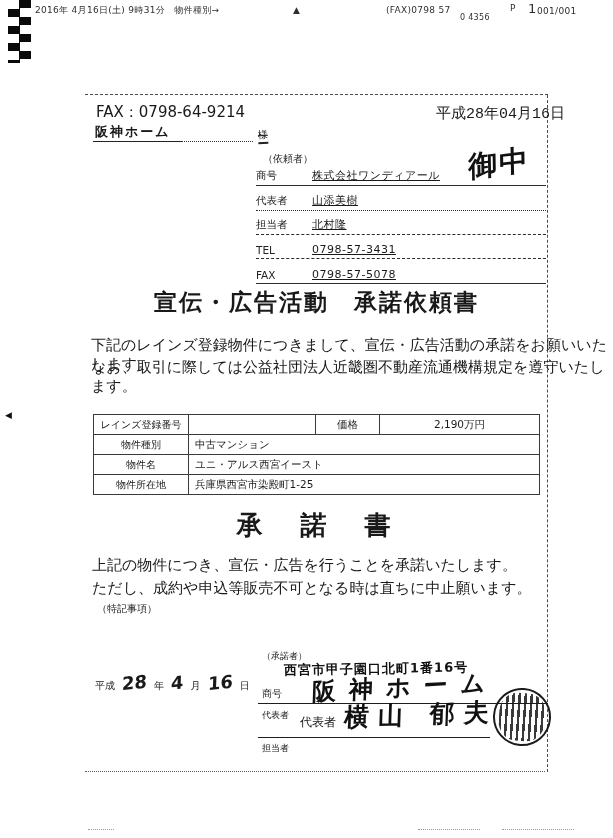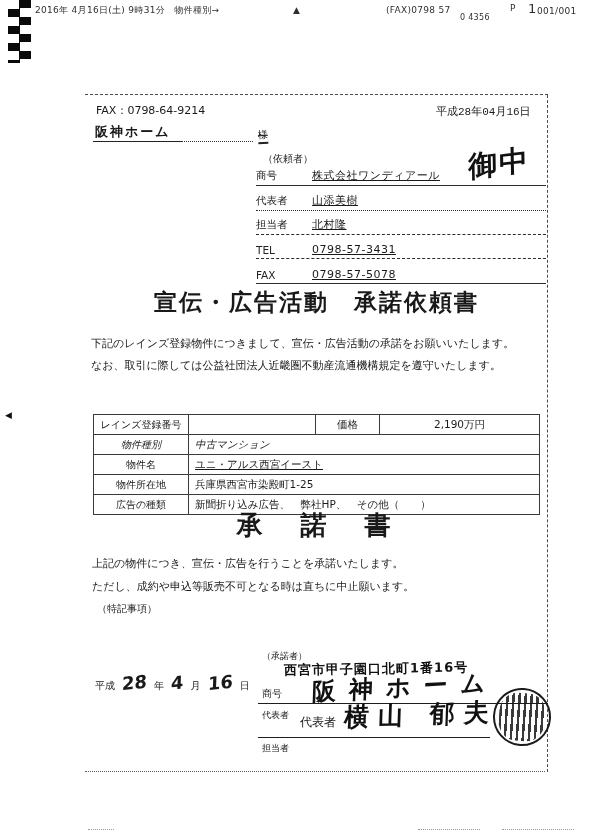--- a/index.html
+++ b/index.html
@@ -14,21 +14,21 @@
     background-size: 23px 17px; }
 
   .faxhdr { font-size:9px; color:#2e2e2e; letter-spacing:0.3px; }
   .sup { position:relative; top:-3px; font-size:8px; }
   .big1 { font-size:13px; }
 
   .doc-top-line { left:85px; top:94px; width:463px; border-top:1px dashed #4a4a4a; }
   .doc-right-line { left:547px; top:95px; height:677px; border-left:1px dashed #4a4a4a; }
   .doc-bottom-line { left:85px; top:771px; width:460px; border-top:1px dotted #5a5a5a; }
 
-  .t11 { font-size:11px; }
+  .t11 { font-size:15px; }
   .t10 { font-size:10px; }
   .t9 { font-size:9px; }
 
   .recipient { font-size:13px; letter-spacing:2px; font-weight:600; }
   .ul-solid { border-top:1.2px solid #222; }
   .ul-dotted { border-top:1.5px dotted #333; }
   .strike { font-size:10px; text-decoration: line-through; transform: rotate(-3deg);
             display:inline-block; color:#222; border-bottom:2px double #222; }
 
   .form-row { left:256px; width:290px; display:flex; align-items:flex-end; padding-bottom:2px; }
@@ -44,22 +44,22 @@
   .title { left:85px; top:287px; width:463px; text-align:center; font-size:23px; font-weight:700;
            letter-spacing:2px; }
 
   .prop-table { position:absolute; left:93px; top:395px; width:447px; border-collapse:collapse;
                 font-size:10.5px; color:#1b1b1b;margin-top:19px; }
   .prop-table td { border:1px solid #3a3a3a; height:20px; padding:0 6px; }
   .prop-table .lbl { width:95px; text-align:center; padding:0 2px; font-size:10px; }
   .prop-table .plbl { width:64px; text-align:center; border-left-style:dashed; border-right-style:dashed; }
   .prop-table .pval { width:160px; text-align:center; }
   .prop-table tr.dash td { border-top-style:dashed; }
-  .prop-table tr.dot td { border-top-style:dotted;font-style:italic; }
-  .uline { text-decoration: underline; }
+  .prop-table tr.dot td { border-top-style:dotted; }
+  .uline { }
 
   .consent-title { left:85px; top:508px; width:463px; text-align:center; font-size:26px;
                    font-weight:700; letter-spacing:6px; }
 
   .footer-date { left:95px; top:672px; display:flex; align-items:baseline; gap:7px; }
   .fd-print { font-size:10px; color:#222; }
   .fd-hand { font-size:18px; font-weight:600; transform: rotate(-6deg) skewX(-8deg);
              display:inline-block; }
 
   .seal { left:493px; top:688px; width:58px; height:58px; border:2.5px solid #1c1c1c;
@@ -146,24 +146,20 @@
       <td colspan="3">中古マンション</td>
     </tr>
     <tr class="dash">
       <td class="lbl">物件名</td>
       <td colspan="3" class="uline">ユニ・アルス西宮イースト</td>
     </tr>
     <tr>
       <td class="lbl">物件所在地</td>
       <td colspan="3">兵庫県西宮市染殿町1-25</td>
     </tr>
-    <tr class="dash">
-      <td class="lbl">広告の種類</td>
-      <td colspan="3">新聞折り込み広告、　弊社HP、　その他（　　）</td>
-    </tr>
   </tbody>
     </table>
 
   
   <div class="abs consent-title">承　諾　書</div>
   <span class="abs t11" style="left:92px; top:556px;">上記の物件につき、宣伝・広告を行うことを承諾いたします。</span>
   <span class="abs t11" style="left:92px; top:579px;">ただし、成約や申込等販売不可となる時は直ちに中止願います。</span>
   <span class="abs t10" style="left:97px; top:602px;">（特記事項）</span>
 
   

